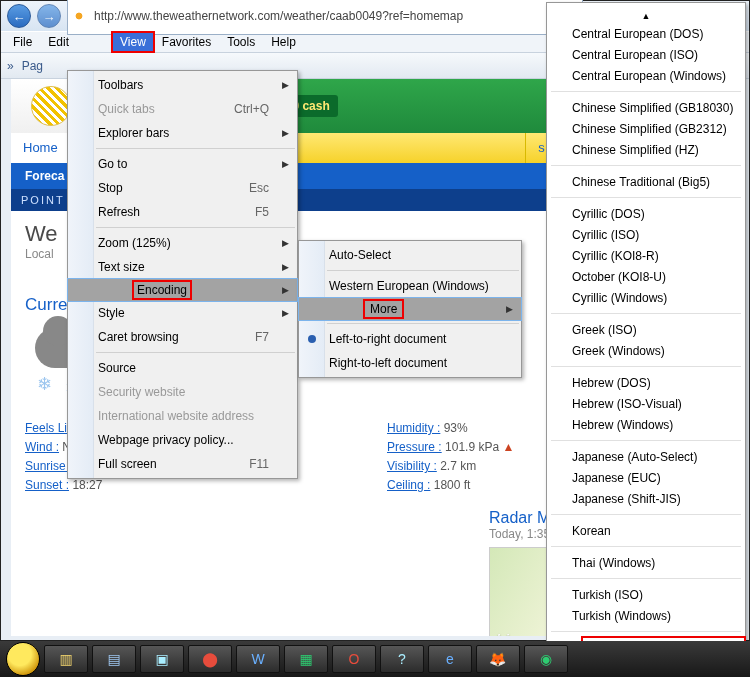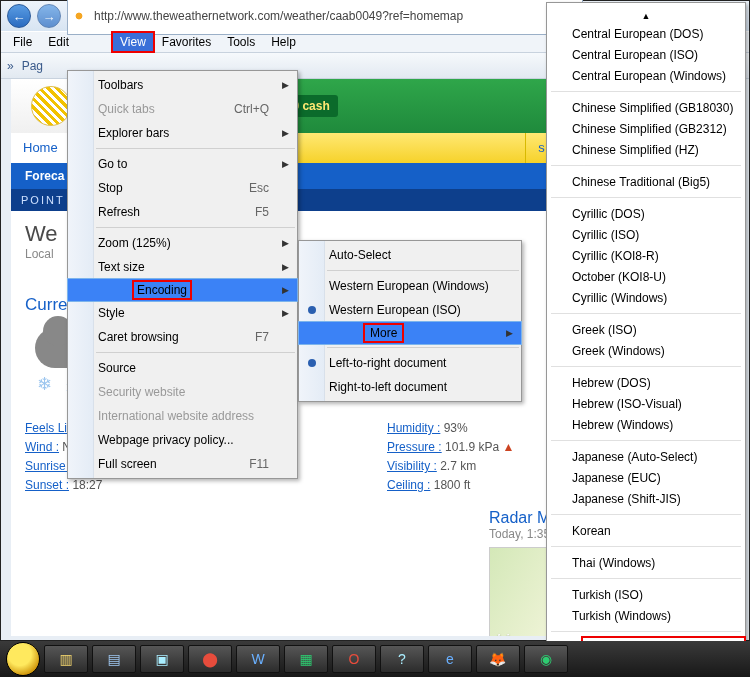--- a/index.html
+++ b/index.html
@@ -46,21 +46,21 @@
   .stats{ margin-top:18px; columns:2; column-gap:24px; font-size:12px;}
   .stats div{ margin-bottom:5px; color:#555;}
   .stats .k{ color:#1560c8; text-decoration:underline;}
   .radar{ position:absolute; right:20px; top:430px; width:230px;}
   .radar h3{ color:#1560c8; font-size:16px; font-weight:normal;}
   .radar .t{ color:#888; font-size:12px;}
   .radar .map{ width:100%; height:110px; margin-top:6px; border:1px solid #ccc; background:linear-gradient(120deg,#d4e8b8,#f0f4d8 40%,#cfe2f0 70%); position:relative;}
   .radar .map:after{content:"bing";position:absolute;left:6px;bottom:6px;color:#fff;font-size:16px;font-style:italic;text-shadow:0 1px 2px #0008;}
   .dropdown{ position:absolute; background:#f0f0f0; border:1px solid #979797; box-shadow:2px 2px 4px rgba(0,0,0,.3); }
   .dropdown .row{ height:24px; display:flex; align-items:center; padding:0 28px 0 30px; position:relative; white-space:nowrap;}
-  .dropdown .row.hov{ background:#3b82f6; border:1px solid #7cb4ec; margin:-1px;}
+  .dropdown .row.hov{ background:#a3a3a3; border:1px solid #7cb4ec; margin:-1px;}
   .dropdown .sep{ height:1px; background:#d0d0d0; margin:3px 2px 3px 28px;}
   .dropdown .short{ position:absolute; right:28px; color:#666;}
   .dropdown .arrow{ position:absolute; right:8px; color:#333; font-size:9px;}
   .dropdown .iconcol{ position:absolute; left:0; top:0; bottom:0; width:26px; background:linear-gradient(to right,#f0f4fa,#e4ecf6); border-right:1px solid #d8e0ea;}
   .dot{ position:absolute; left:9px; width:8px; height:8px; border-radius:50%; background:#2a5fb0;}
   .encmenu{ position:absolute; background:#fff; border:1px solid #979797; box-shadow:2px 2px 4px rgba(0,0,0,.3); padding:6px 0;}
   .encmenu .row{ height:21px; display:flex; align-items:center; padding:0 26px 0 25px; white-space:nowrap;}
   .encmenu .sep{ height:1px; background:#e0e0e0; margin:5px 4px;}
   .encmenu .uarrw{ height:14px; display:flex; align-items:center; justify-content:center; font-size:9px;}
   .taskbar{ position:absolute; left:0; right:0; bottom:0; height:36px; background:linear-gradient(#3a3a3a,#181818); display:flex; align-items:center; padding:0 6px; gap:4px;}
@@ -246,24 +246,20 @@
 
 <div class="dropdown" style="left:298px; top:240px; width:224px; padding:2px 0;">
   <div class="iconcol"></div>
   <div class="row">
       <span>Auto-Select</span>
     </div>
   <div class="sep"></div>
   <div class="row">
       <span>Western European (Windows)</span>
     </div>
-  <div class="row">
-      <span class="dot" style="top:8px"></span>
-      <span>Western European (ISO)</span>
-    </div>
   <div class="row hov">
       <span class="red" style="padding:2px 6px">More</span>
       <span class="arrow">▶</span>
     </div>
   <div class="sep"></div>
   <div class="row">
       <span class="dot" style="top:8px"></span>
       <span>Left-to-right document</span>
     </div>
   <div class="row">

